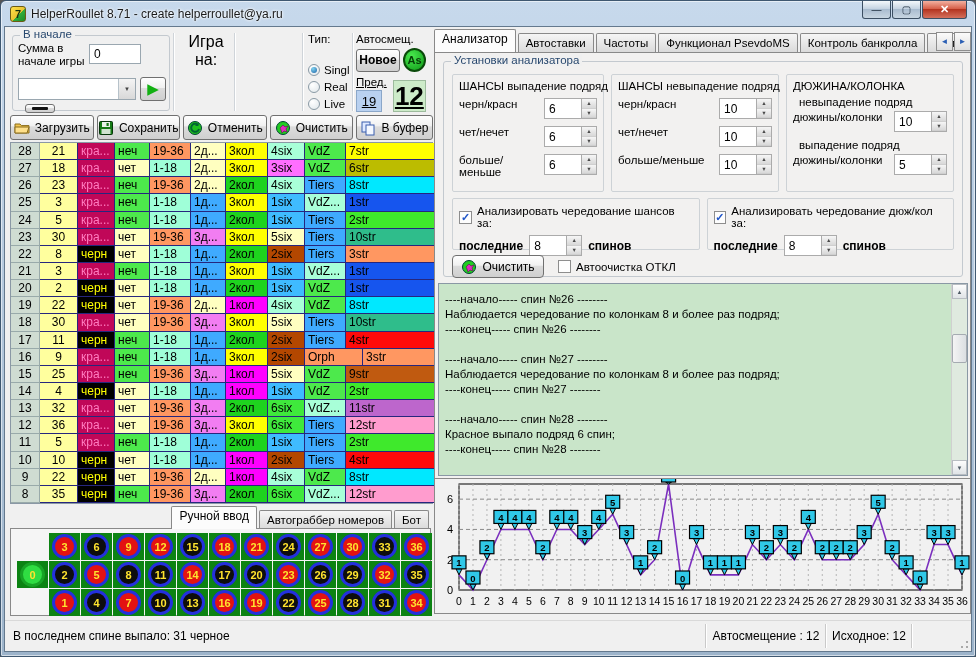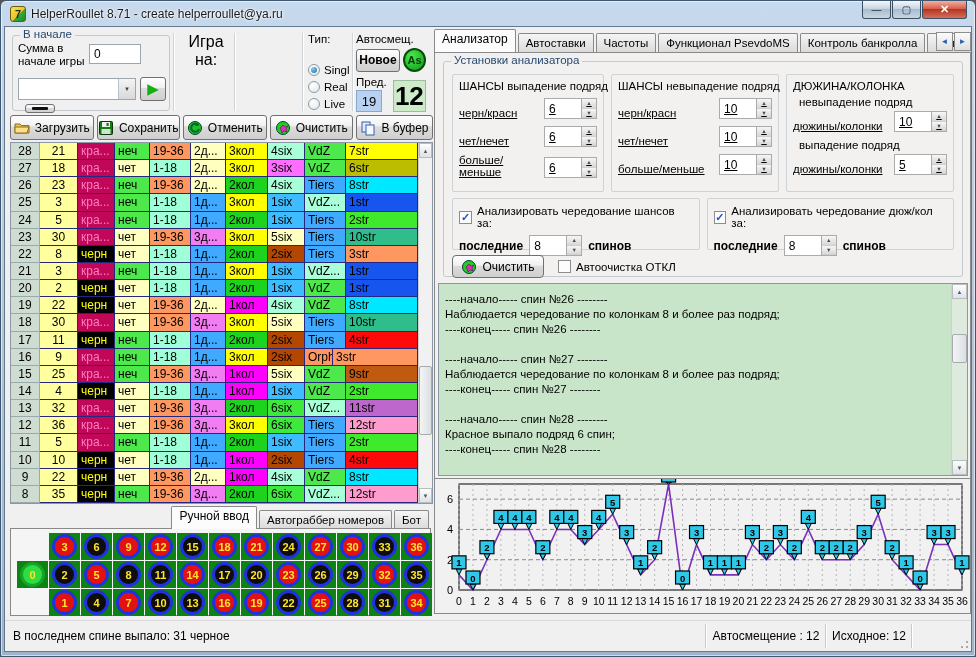--- a/index.html
+++ b/index.html
@@ -110,21 +110,21 @@
   .right-tabs { position:absolute; left:429px; top:2px; width:537px; height:24px; overflow:hidden;}
   .tab-scroll { position:absolute; right:0; top:3px; display:flex; z-index:5;}
   .tab-scroll span { width:17px; height:19px; border:1px solid #8e8e8e; background:linear-gradient(#fbfbfb,#dfdfdf);
     font-size:8px; color:#2b5fb4; display:flex; align-items:center; justify-content:center; margin-left:1px;}
   .right-page { position:absolute; left:429px; top:25px; width:537px; height:428px;
     border:1px solid #898989; background:#f2f1f0;}
   .an-gbox { position:absolute; left:8px; top:8px; width:520px; height:216px;}
   .an-cols { position:absolute; left:8px; top:12px; right:8px; display:flex; gap:7px;}
   .an-col { border:1px solid #cdd2d6; border-radius:2px; padding:5px 6px; height:118px;}
   .an-col h4 { font-size:11.5px; font-weight:normal; margin-bottom:6px; white-space:nowrap;}
-  .an-row { display:flex; align-items:flex-end; justify-content:space-between; margin-bottom:7px; font-size:11.5px;text-decoration:underline;}
+  .an-row { display:flex; align-items:flex-start; justify-content:space-between; margin-bottom:7px; font-size:11.5px;}
   .an-checks { position:absolute; left:8px; top:136px; right:8px; display:flex; gap:7px;}
   .chk-col { border:1px solid #cdd2d6; border-radius:2px; padding:6px; flex:1; height:52px;}
   .chk-line { display:flex; gap:5px; font-size:11.5px; align-items:center;}
   .spin-line { display:flex; gap:6px; align-items:center; margin-top:6px; font-size:12px; font-weight:bold;}
   .an-bottom { position:absolute; left:8px; top:193px; display:flex; gap:14px; align-items:center;}
   .clear2 { width:92px; height:23px; border-radius:4px;}
   .memo { position:absolute; left:3px; top:230px; width:530px; height:193px; background:#c9e5c9;
     border:1px solid #8a98a5; display:flex;}
   .memo .text { flex:1; font-size:11.5px; padding:8px 6px; line-height:15px; overflow:hidden; white-space:pre-wrap;}
 
@@ -198,21 +198,21 @@
         </div>
     </div>
 
     <div class="colsep" style="left:347px; top:6px; height:78px;"></div>
     <div class="ctl" style="left:351px; top:6px; width:70px;">
       <div style="font-size:11.5px;">Автосмещ.</div>
       <div style="display:flex; gap:3px; margin-top:3px; align-items:center;">
         <div class="btn" style="width:46px; height:23px; font-weight:bold; font-size:12px;">Новое</div>
         <div class="as-btn">As</div>
       </div>
-      <div style="display:flex; gap:6px; margin-top:2px; align-items:flex-end;">
+      <div style="display:flex; gap:6px; margin-top:2px; align-items:flex-end;text-decoration:underline;">
         <div>
           <div style="font-size:11.5px; margin:2px 0;">Пред.</div>
           <div class="prev-box">19</div>
         </div>
         <div class="cur-box">12</div>
       </div>
     </div>
 
     <div class="toolbar">
       <div class="btn">
@@ -403,21 +403,21 @@
           </div>
           <div class="trow">
             <div class="tcell cent idx" style="width: 29px; background: rgb(207, 220, 210); color: rgb(0, 0, 0);">16</div>
             <div class="tcell cent" style="width: 38px; background: rgb(255, 255, 158); color: rgb(0, 0, 0);">9</div>
             <div class="tcell" style="width: 37px; background: rgb(192, 7, 88); color: rgb(255, 125, 192);">кра...</div>
             <div class="tcell" style="width: 35px; background: rgb(77, 233, 76); color: rgb(0, 0, 0);">неч</div>
             <div class="tcell" style="width: 41px; background: rgb(159, 255, 216); color: rgb(0, 0, 0);">1-18</div>
             <div class="tcell" style="width: 35px; background: rgb(63, 170, 255); color: rgb(0, 0, 0);">1д...</div>
             <div class="tcell" style="width: 42px; background: rgb(255, 255, 0); color: rgb(0, 0, 0);">3кол</div>
             <div class="tcell" style="width: 37px; background: rgb(179, 71, 0); color: rgb(0, 0, 0);">2six</div>
-            <div class="tcell" style="width: 28px; background: rgb(255, 151, 97); color: rgb(0, 0, 0);">Orph</div>
+            <div class="tcell" style="width: 58px; background: rgb(255, 151, 97); color: rgb(0, 0, 0);">Orph</div>
             <div class="tcell" style="width: 72px; flex: 1 1 0%; background: rgb(255, 151, 97); color: rgb(0, 0, 0);">3str</div>
           </div>
           <div class="trow">
             <div class="tcell cent idx" style="width: 29px; background: rgb(207, 220, 210); color: rgb(0, 0, 0);">15</div>
             <div class="tcell cent" style="width: 38px; background: rgb(255, 255, 158); color: rgb(0, 0, 0);">25</div>
             <div class="tcell" style="width: 37px; background: rgb(192, 7, 88); color: rgb(255, 125, 192);">кра...</div>
             <div class="tcell" style="width: 35px; background: rgb(77, 233, 76); color: rgb(0, 0, 0);">неч</div>
             <div class="tcell" style="width: 41px; background: rgb(255, 151, 97); color: rgb(0, 0, 0);">19-36</div>
             <div class="tcell" style="width: 35px; background: rgb(242, 125, 242); color: rgb(0, 0, 0);">3д...</div>
             <div class="tcell" style="width: 42px; background: rgb(255, 0, 255); color: rgb(0, 0, 0);">1кол</div>

